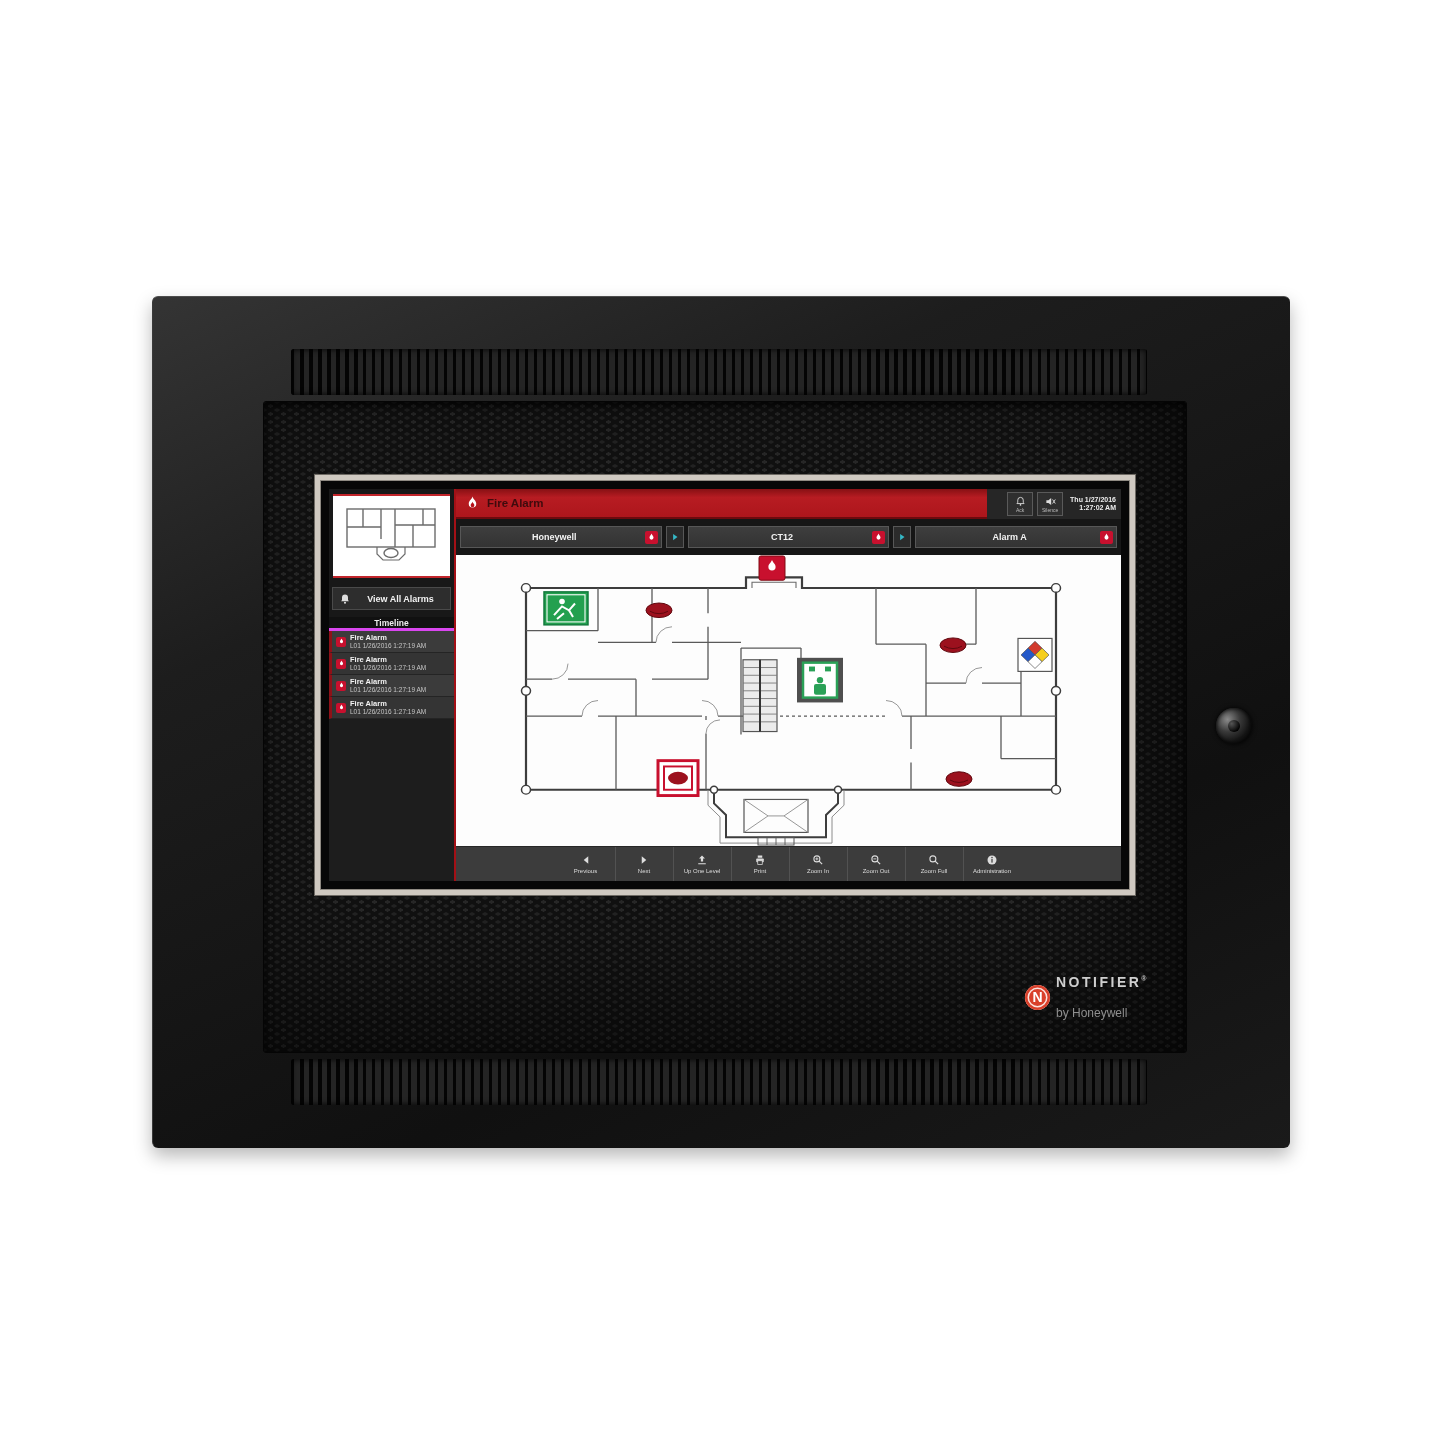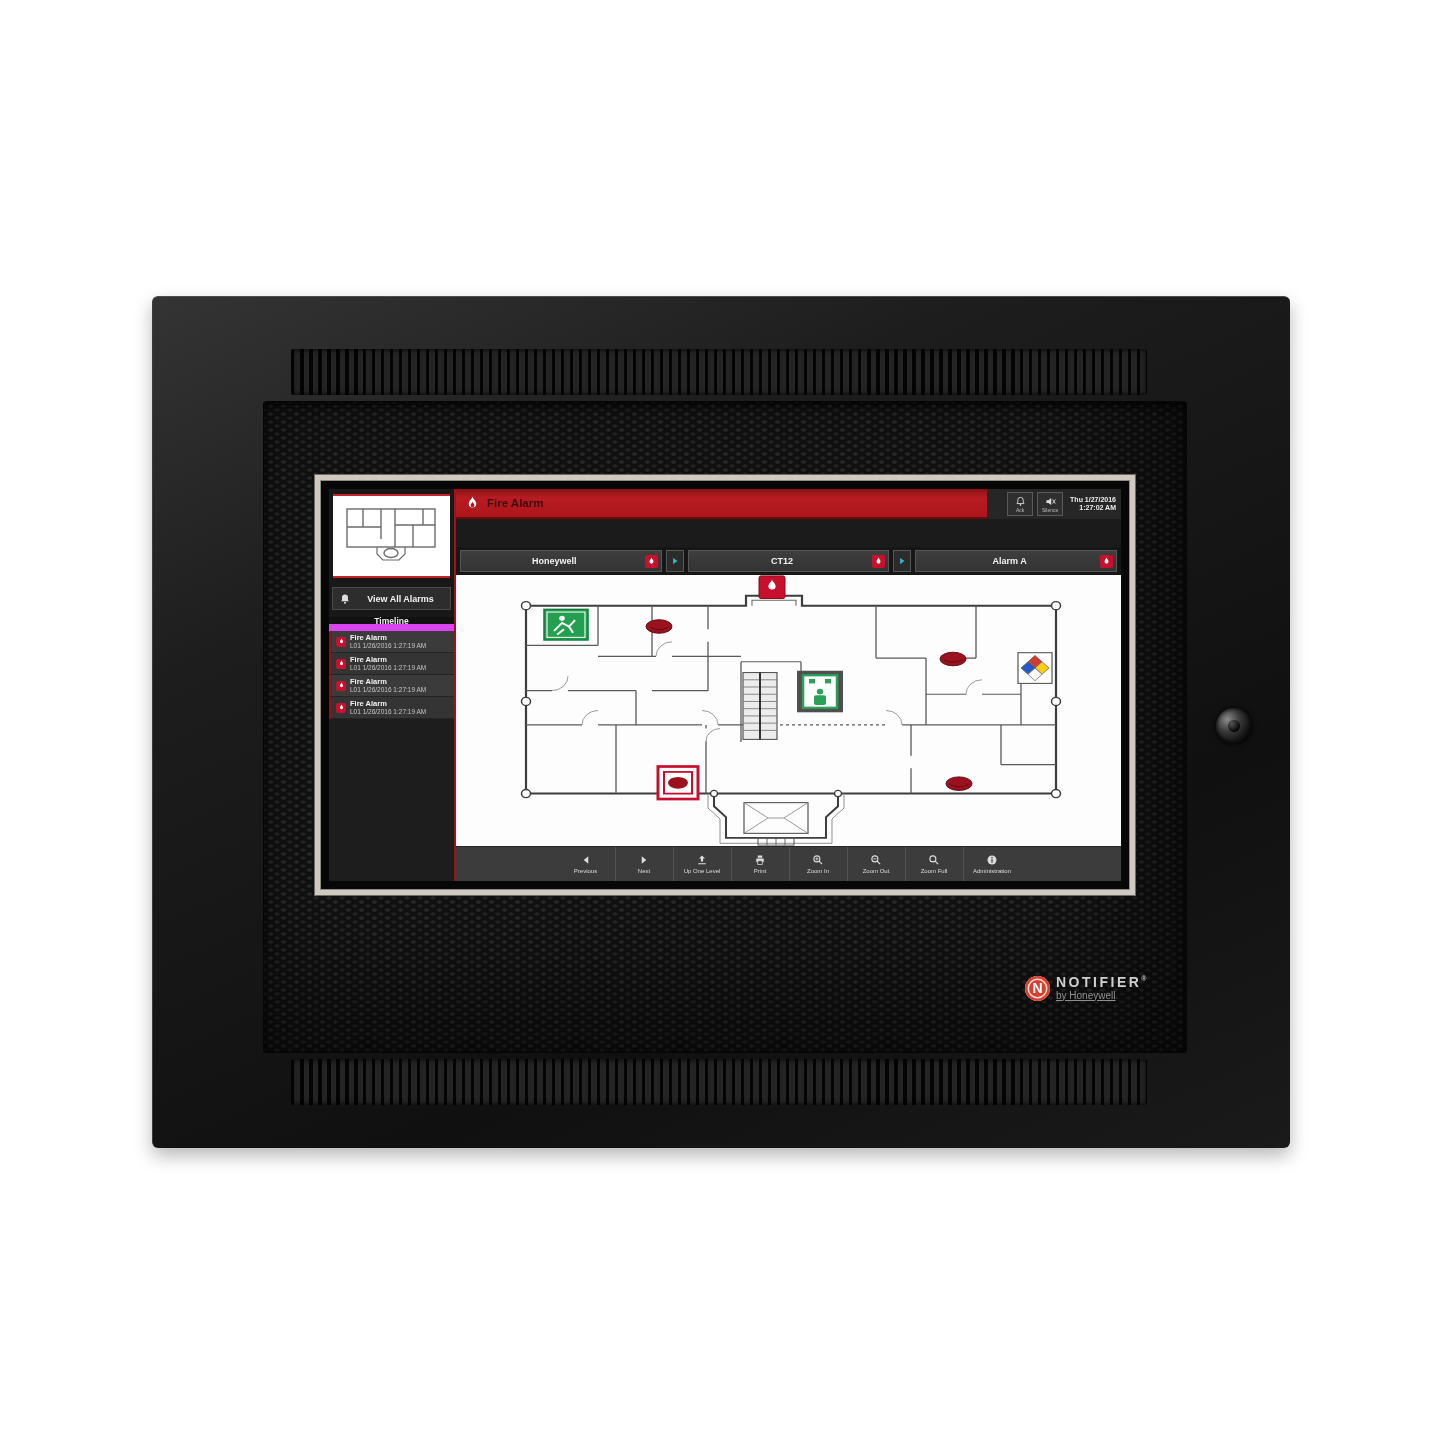--- a/index.html
+++ b/index.html
@@ -44,21 +44,21 @@
   
   .logo{ position:absolute; left:872px; top:678px; display:flex; align-items:center; gap:6px; }
   .logo-n{
     width:25px; height:25px; border-radius:50%; background:#d9402b;
     box-shadow:inset 0 0 0 2.5px #d9402b, inset 0 0 0 4px rgba(255,255,255,.85);
     display:grid; place-items:center; color:#fff; font-weight:bold; font-size:14px;
   }
   .logo-txt{ display:flex; flex-direction:column; line-height:1.05; }
   .logo-name{ color:#cfcfcf; font-weight:bold; font-size:14px; letter-spacing:2.5px; }
   .logo-name sup{ font-size:7px; letter-spacing:0; }
-  .logo-sub{ color:#8f8f8f; font-size:10px; margin-top:1px;text-decoration:underline; }
+  .logo-sub{ color:#8f8f8f; font-size:12px; margin-top:17px; }
 
   
   .screen-assembly{
     position:absolute; left:162px; top:178px; width:820px; height:420px;
     border:5px solid #cfc9c1; background:#070707; padding:9px;
     box-shadow:0 0 0 1px #6e6a64, inset 0 0 0 1px #8f8a82;
   }
   .screen{ width:792px; height:392px; display:flex; background:#1b1b1b; overflow:hidden; }
 
   
@@ -68,21 +68,21 @@
     border-top:2px solid #c2252b; border-bottom:2px solid #c2252b; overflow:hidden;
   }
   .thumb svg{ width:100%; height:100%; display:block; }
   .view-all{
     margin:0 3px; height:23px; background:#2d2d2d; border:1px solid #4a4a4a;
     display:flex; align-items:center; gap:6px; padding:0 6px; cursor:pointer;
   }
   .view-all .va-label{ flex:1; text-align:center; color:#f2f2f2; font-size:9px; font-weight:bold; }
   .timeline-h{
     margin-top:7px; height:14px; background:#111; color:#eee; font-size:8.5px; font-weight:bold;
-    display:flex; align-items:center; justify-content:center; border-bottom:7px solid #d946ef;
+    display:flex; align-items:center; justify-content:center; border-bottom:3px solid #d946ef;
   }
   .tl-entry{
     height:22px; background:#3b3b3b; border-left:3px solid #8e1118; border-bottom:1px solid #242424;
     display:flex; align-items:center; gap:4px; padding:0 3px 0 4px; cursor:pointer;
   }
   .tl-entry:nth-child(even){ background:#343434; }
   .tl-badge{ width:10px; height:10px; border-radius:2px; background:#c8102e; display:grid; place-items:center; flex-shrink:0; }
   .tl-txt{ display:flex; flex-direction:column; line-height:1.1; overflow:hidden; }
   .tl-title{ color:#f3f3f3; font-size:7.5px; font-weight:bold; white-space:nowrap; }
   .tl-time{ color:#c6c6c6; font-size:6.5px; white-space:nowrap; }
@@ -103,21 +103,21 @@
     gap:4px; padding:0 5px; flex-shrink:0;
   }
   .bn-btn{
     width:26px; height:24px; border:1px solid #5a5a5a; background:#2f2f2f; cursor:pointer;
     display:flex; flex-direction:column; align-items:center; justify-content:center; gap:1px;
   }
   .bn-btn span{ font-size:5px; color:#bbb; line-height:1; }
   .bn-datetime{ display:flex; flex-direction:column; align-items:flex-end; line-height:1.2; margin-left:3px; }
   .bn-datetime div{ color:#eee; font-size:7px; font-weight:bold; white-space:nowrap; }
 
-  .nav{ height:28px; background:#161616; display:flex; align-items:center; gap:4px; padding:3px 4px; flex-shrink:0;margin-top:28px; }
+  .nav{ height:36px; background:#161616; display:flex; align-items:center; gap:4px; padding:3px 4px; flex-shrink:0; }
   .seg{
     flex:1; height:22px; background:linear-gradient(#3e3e3e,#333); border:1px solid #575757;
     display:flex; align-items:center; padding:0 3px; cursor:pointer; min-width:0;
   }
   .seg-label{ flex:1; text-align:center; color:#f2f2f2; font-size:9px; font-weight:bold; white-space:nowrap; overflow:hidden; }
   .seg-badge{ width:13px; height:13px; border-radius:2px; background:#c8102e; display:grid; place-items:center; flex-shrink:0; }
   .seg-arrow{
     width:18px; height:22px; background:#2b2b2b; border:1px solid #575757;
     display:grid; place-items:center; cursor:pointer; flex-shrink:0;
   }

